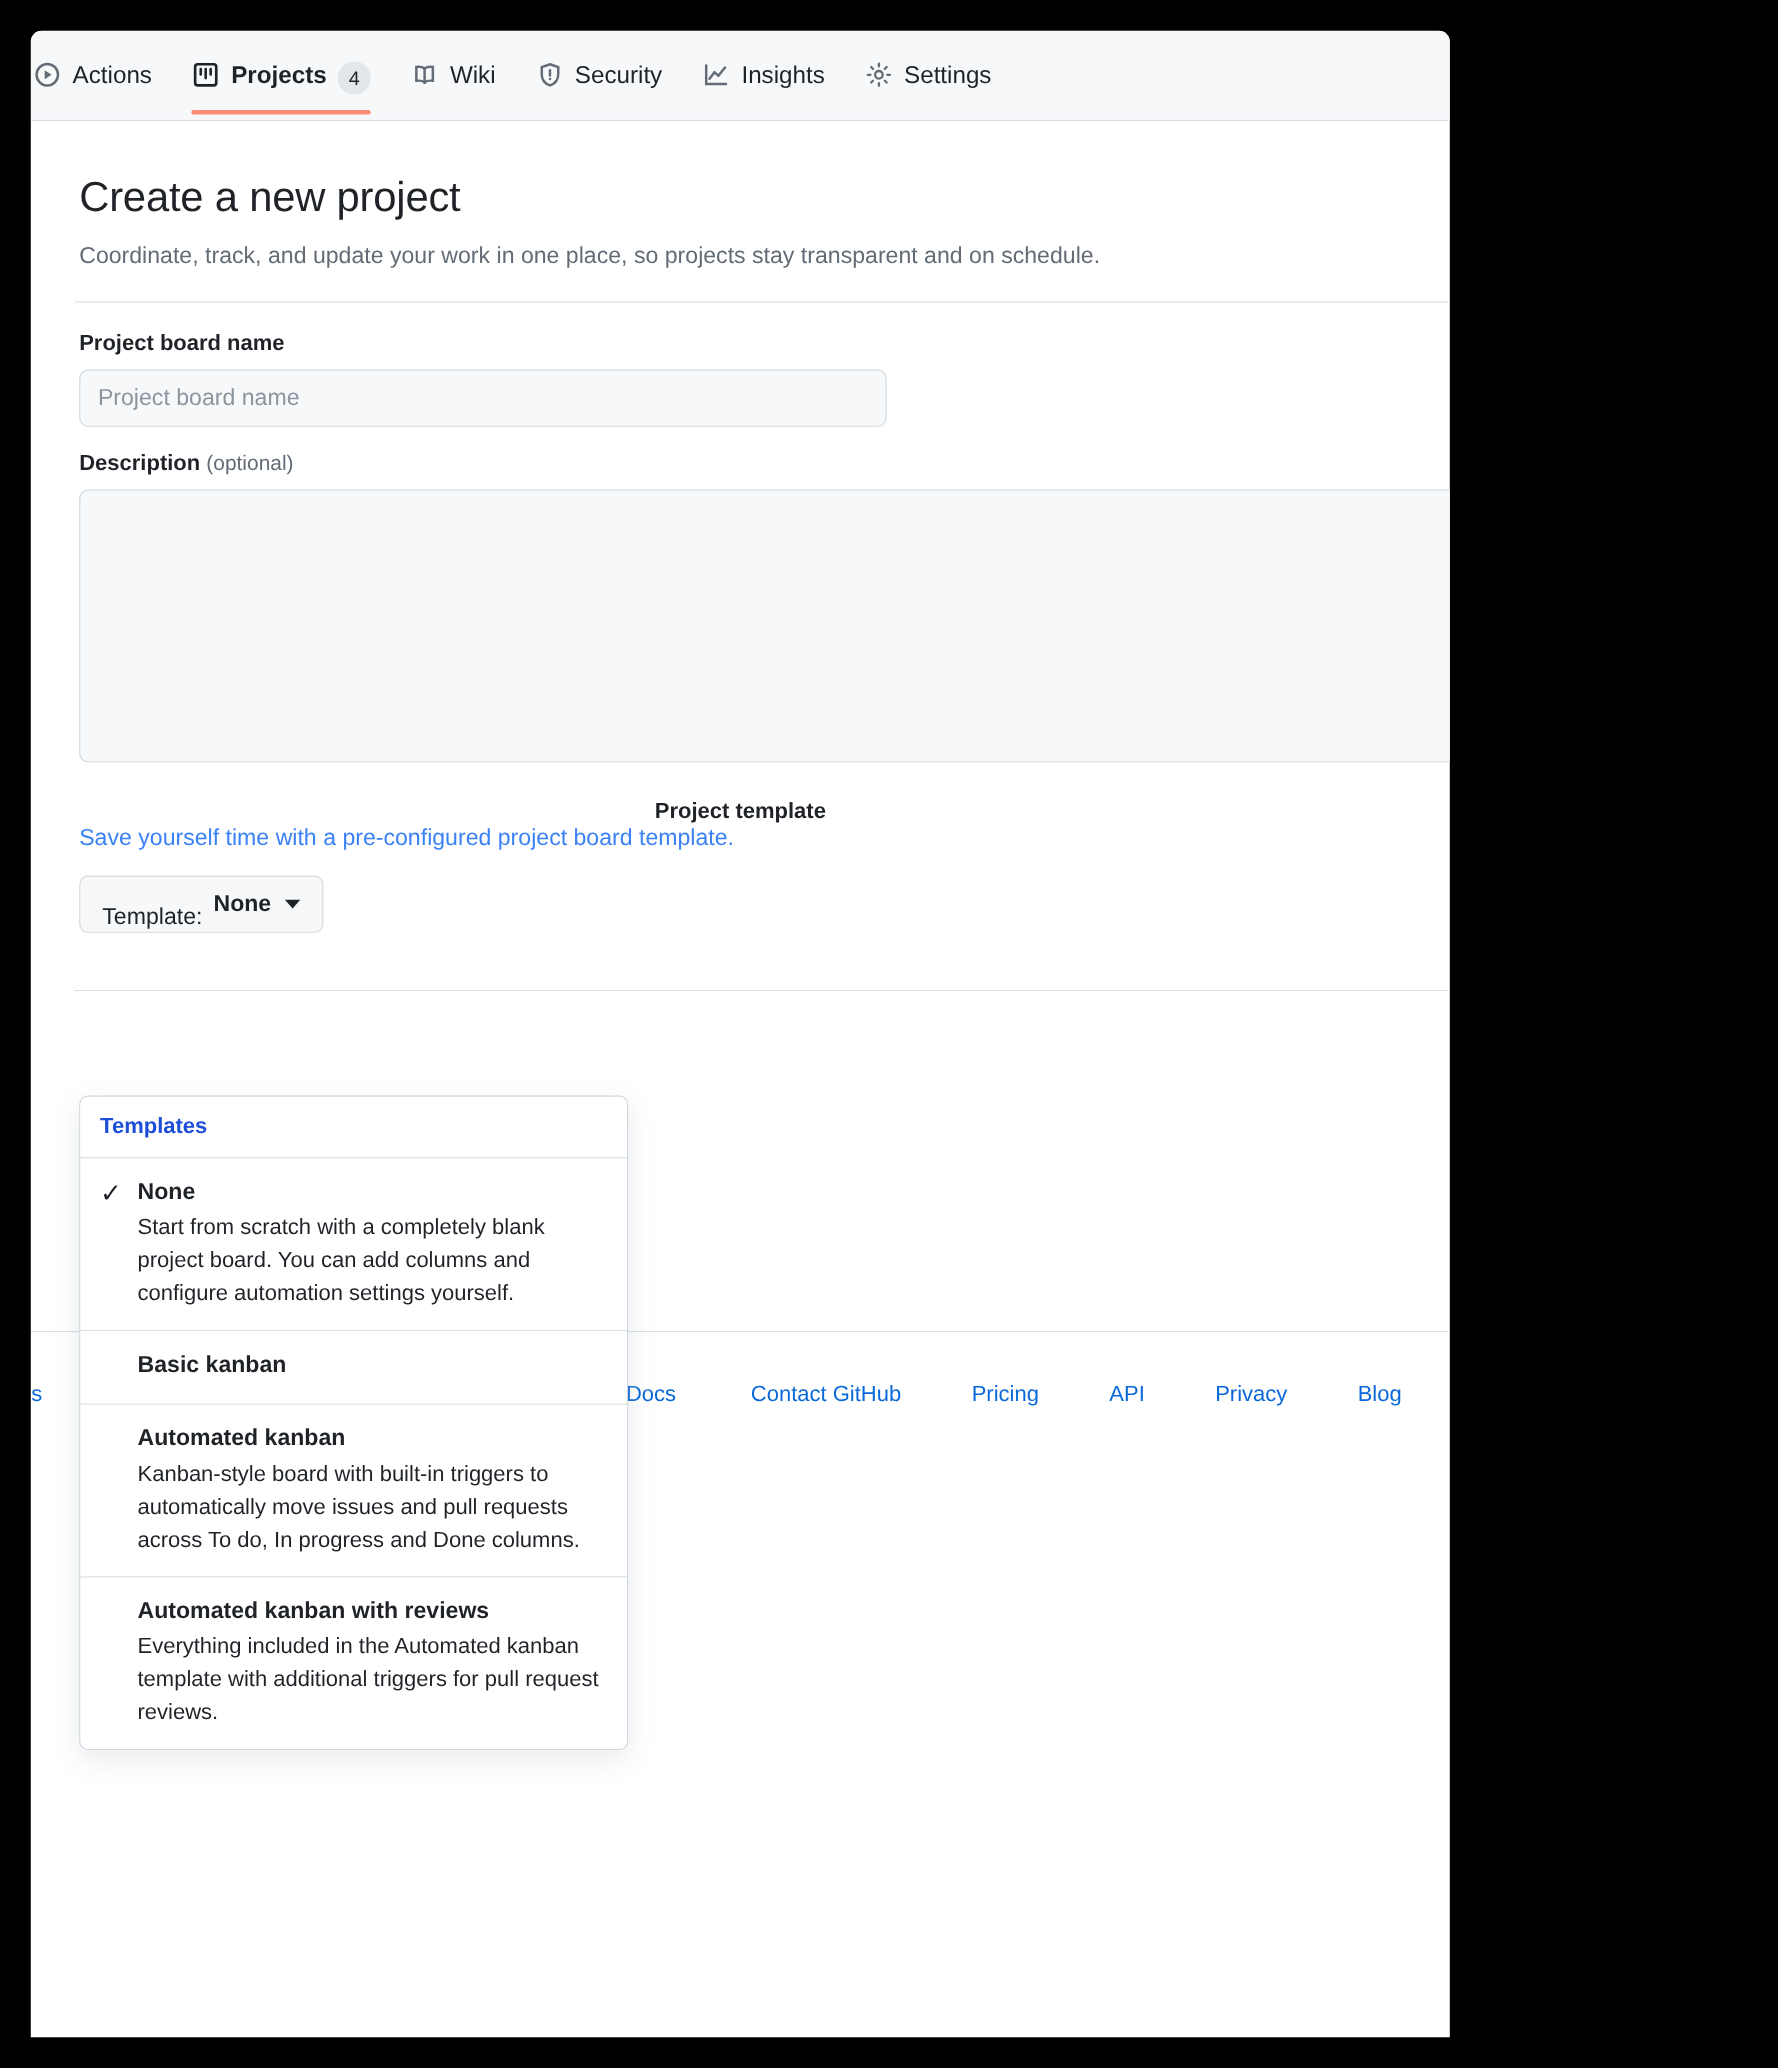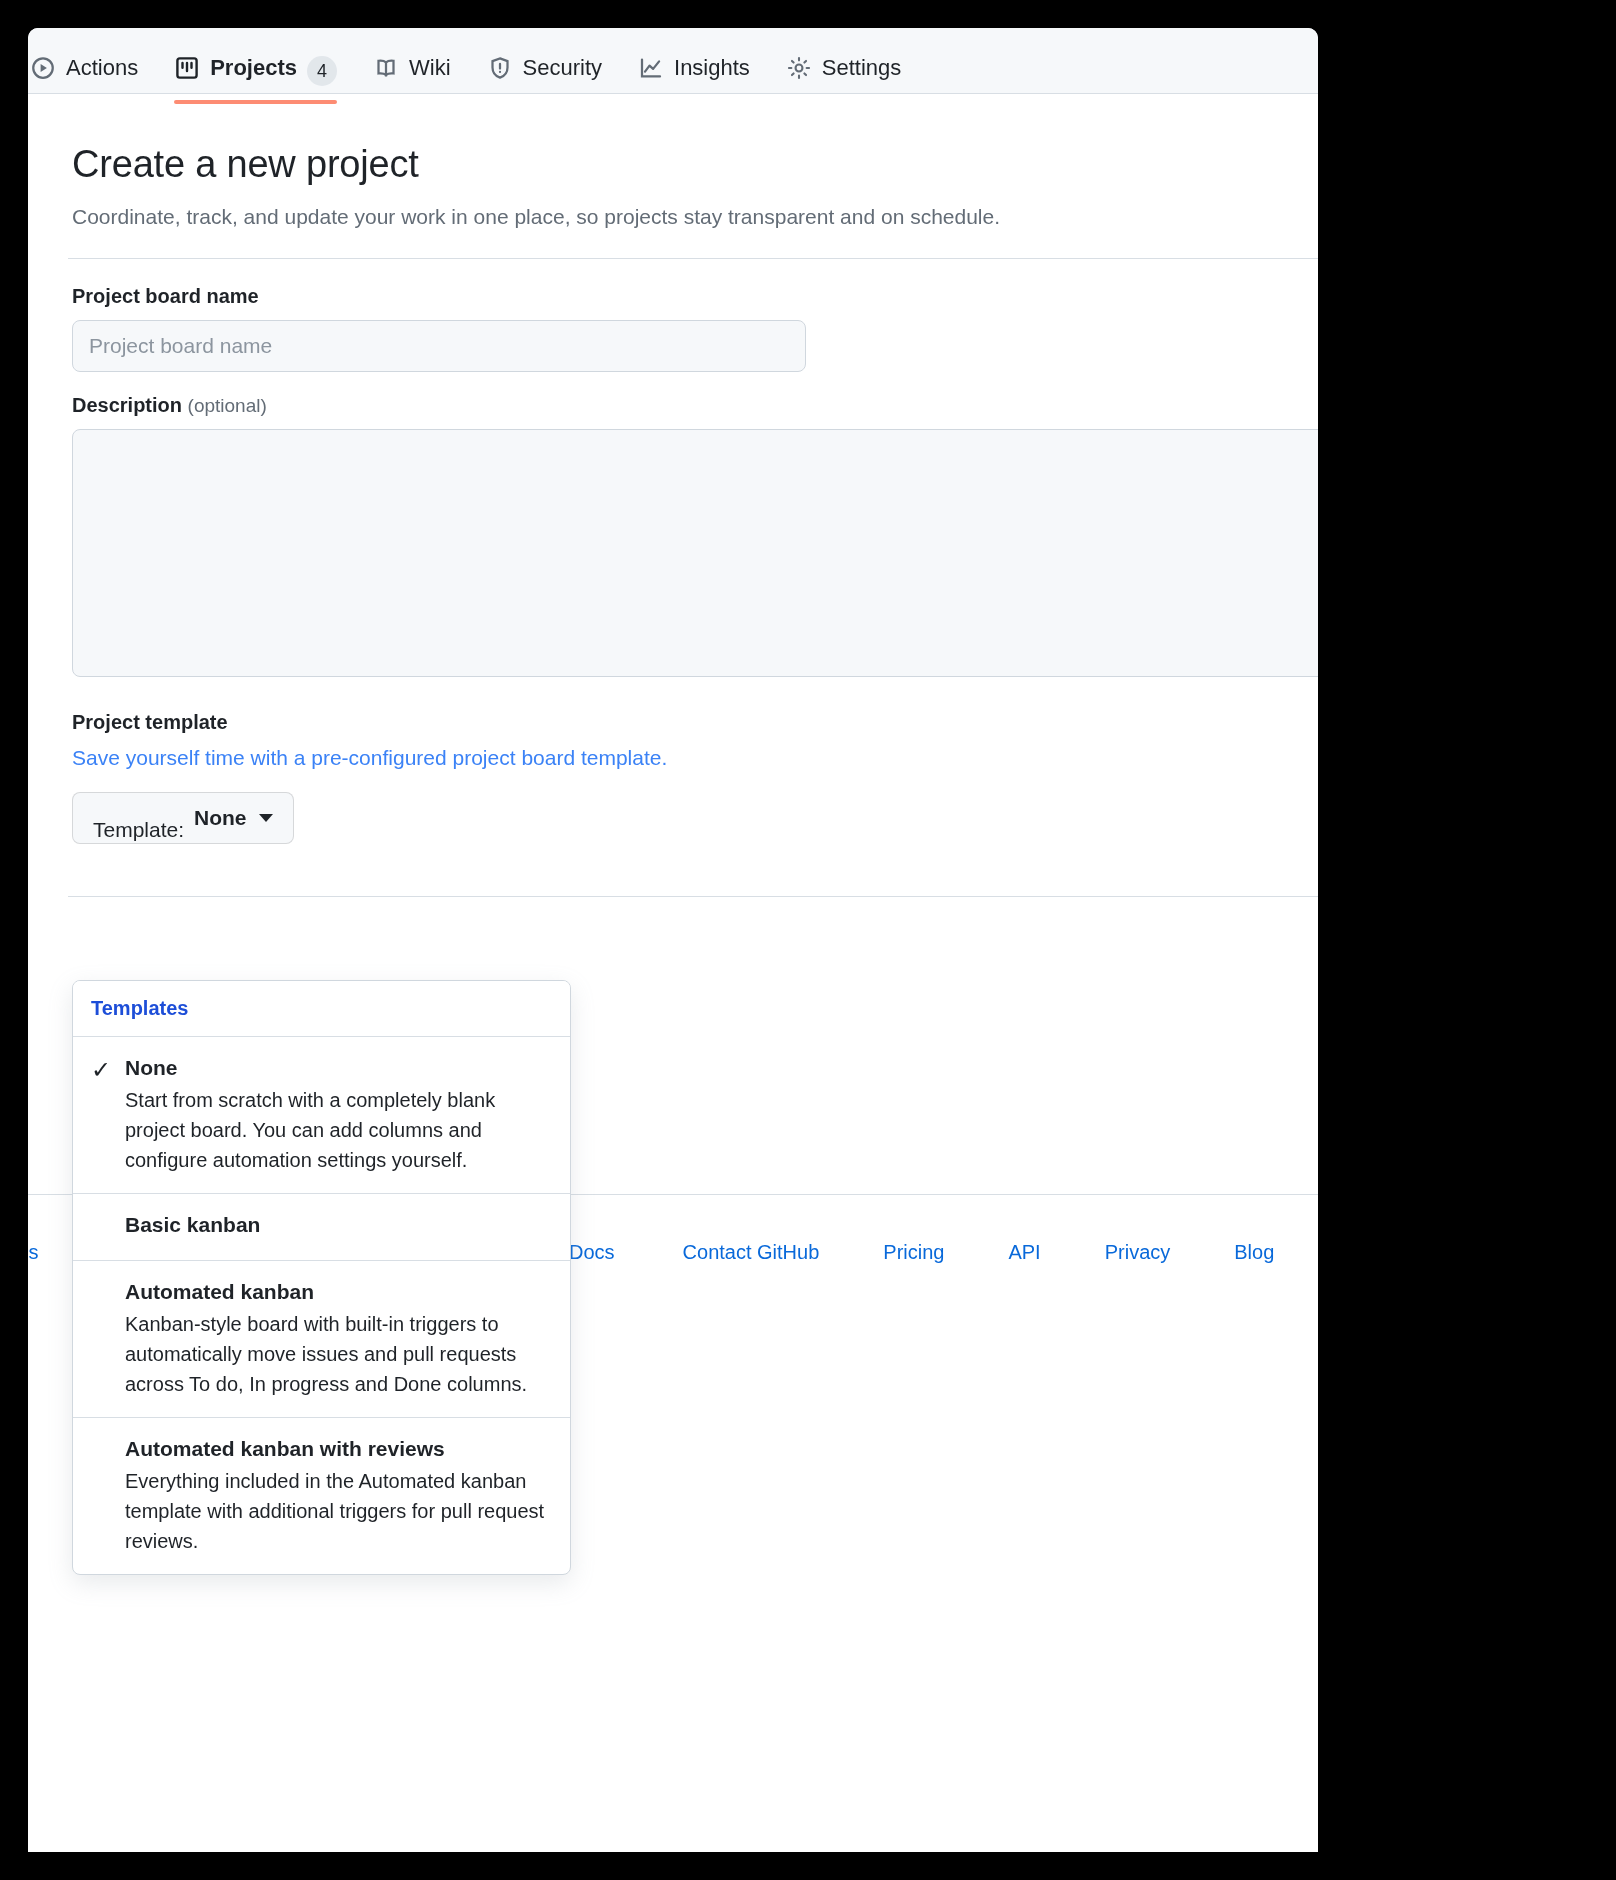--- a/index.html
+++ b/index.html
@@ -17,21 +17,21 @@
     width: 1290px; height: 1824px;
     background: #ffffff;
     overflow: hidden;
     border-top-left-radius: 10px;
     border-top-right-radius: 10px;
   }
 
   
   .repo-nav {
     position: relative;
-    height: 66px;
+    height: 82px;
     background: #f6f8fa;
     border-bottom: 1px solid #d8dee4;
     display: flex;
     align-items: flex-start;
     padding-left: 0px;
   }
   .tab {
     display: flex;
     align-items: center;
     gap: 10px;
@@ -151,21 +151,22 @@
     font-family: "Liberation Sans", sans-serif;
     outline: none;
     resize: none;
     display: block;
   }
 
   .section-title {
     font-size: 20px;
     font-weight: 700;
     color: #1f2328;
-    margin: 34px 0 12px 0;
+    margin: 34px 0 0 0;
+    text-align: center;
   }
   .section-desc {
     font-size: 21px;
     color: #3b82f6;
     margin: 0 0 22px 0;
   }
 
   .select-btn {
     display: inline-flex;
     align-items: center;

